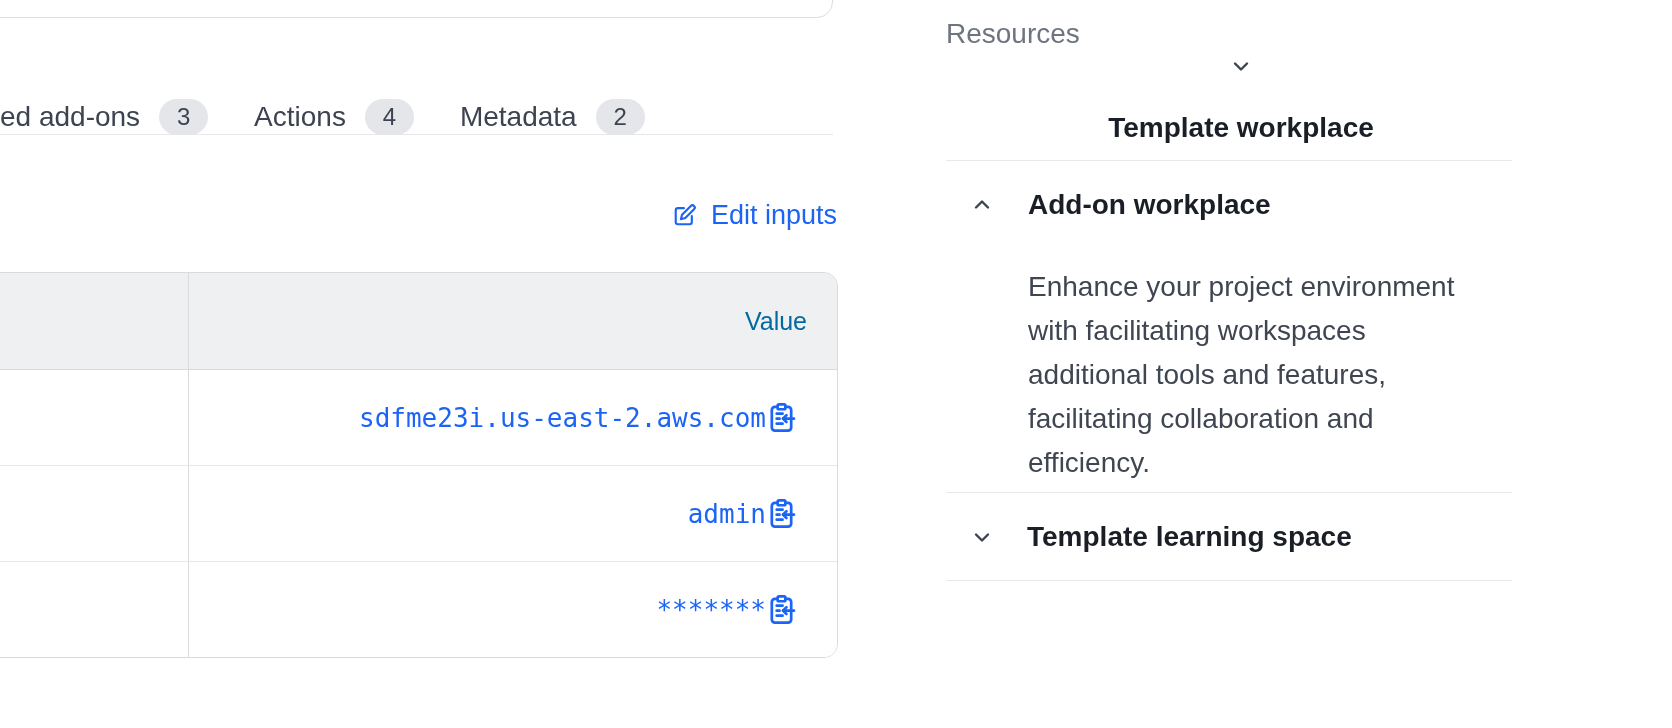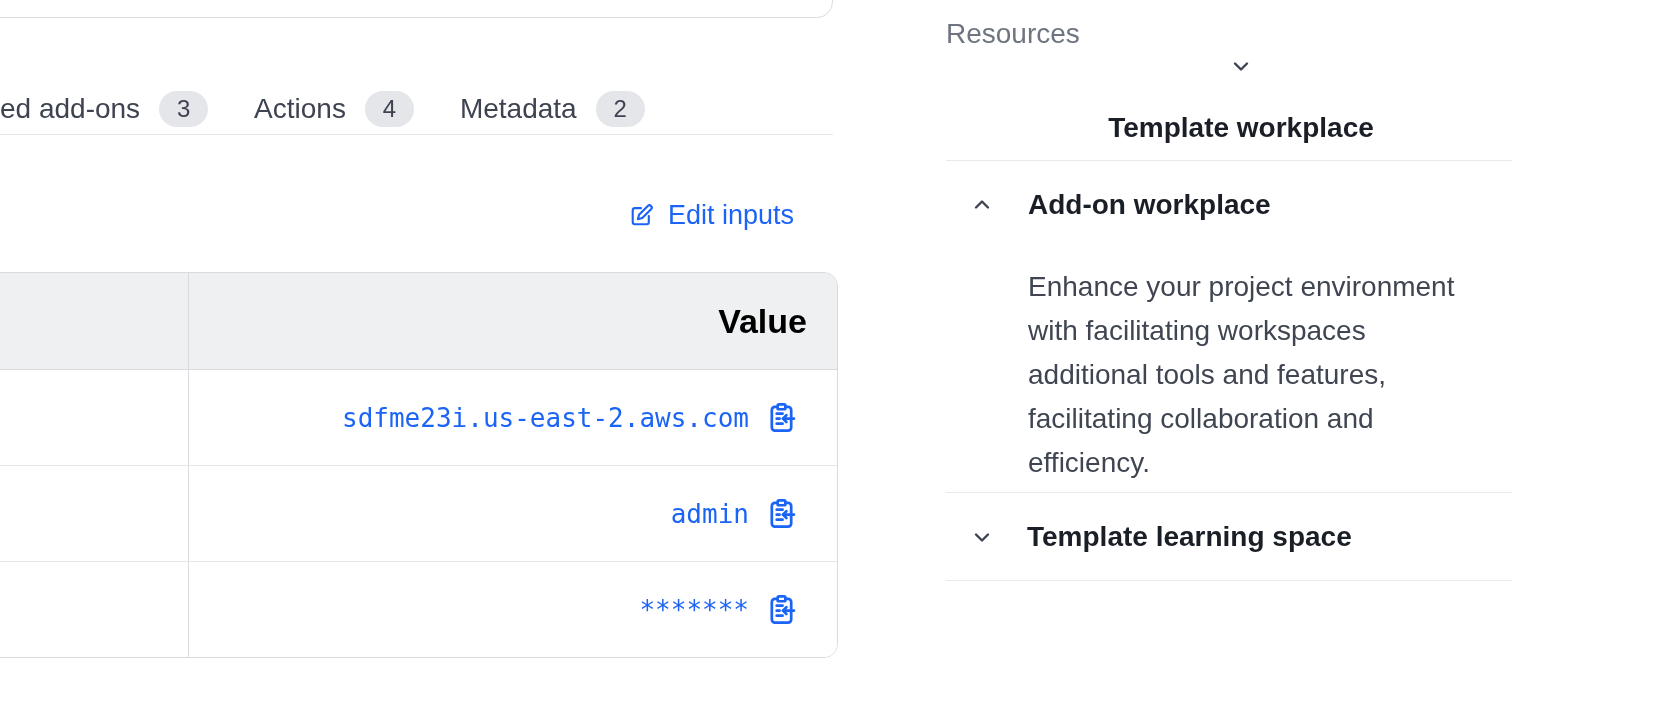--- a/index.html
+++ b/index.html
@@ -13,61 +13,61 @@
 
   
   .top-card {
     position:absolute; left:-20px; top:-52px; width:853px; height:70px;
     border:1.6px solid #dcdde2; border-radius:0 0 16px 0; background:#fff;
   }
 
   
   .tab-bar {
     position:absolute; left:0; top:82px; width:833px; height:53px;
-    display:flex; align-items:center; gap:46px;
+    display:flex; align-items:flex-end; gap:46px;
   }
   .tab { display:flex; align-items:center; gap:19px; cursor:pointer; }
   .tab-label { font-size:28px; font-weight:500; color:#3d4350; white-space:nowrap; }
   .tab-badge {
     min-width:49px; height:36px; padding:0 13px;
     background:#e5e6ea; border-radius:999px;
     display:flex; align-items:center; justify-content:center;
     font-size:24px; color:#3d4350;
   }
   .tab-divider {
     position:absolute; left:0; top:134px; width:833px; height:0;
     border-top:1.6px solid #e5e7eb;
   }
 
   
   .edit-link {
-    position:absolute; left:628px; top:192px; height:46px;
+    position:absolute; left:671px; top:192px; height:46px;
     display:flex; align-items:center; gap:13px;
     color:#1b64f5; font-size:27px; font-weight:500;
     cursor:pointer; text-decoration:none;
   }
   .edit-link svg { display:block; }
 
   
   .inputs-table {
     position:absolute; left:-12px; top:272px; width:850px; height:386px;
     border:1.6px solid #d8dade; border-radius:0 14px 14px 0;
     background:#ffffff; display:flex; flex-direction:column; overflow:hidden;
   }
   .thead {
     height:97px; background:#eef0f2; display:flex;
     border-bottom:1.6px solid #d8dade;
   }
   .col-key { width:200px; border-right:1.6px solid #d9dbdf; flex:none; }
   .col-val { flex:1; display:flex; align-items:center; justify-content:flex-end; }
   .thead .col-val { padding-right:30px; }
-  .value-header { font-size:34px; font-weight:700; color:#000000; }
+  .value-header { font-size:25px; font-weight:400; color:#0369a1; }
   .trow { flex:1; display:flex; background:#fff; }
   .trow + .trow { border-top:1.6px solid #e5e7eb; }
-  .trow .col-val { padding-right:40px; gap:17px; }
+  .trow .col-val { padding-right:40px; }
   .cell-value {
     font-family:"DejaVu Sans Mono", monospace;
     font-size:26px; color:#1b64f5; white-space:nowrap;
   }
   .copy-btn { display:flex; align-items:center; color:#1b64f5; cursor:pointer; }
 
   
   .resources { position:absolute; left:946px; top:14px; width:566px; }
   .resources-title { font-size:28px; color:#6e7480; line-height:40px; }
   .acc-section { padding-left:24px; border-bottom:1.6px solid #e8e9ec; }

